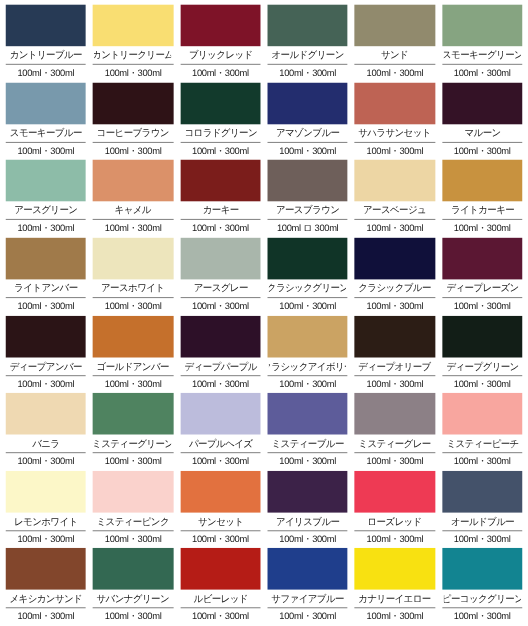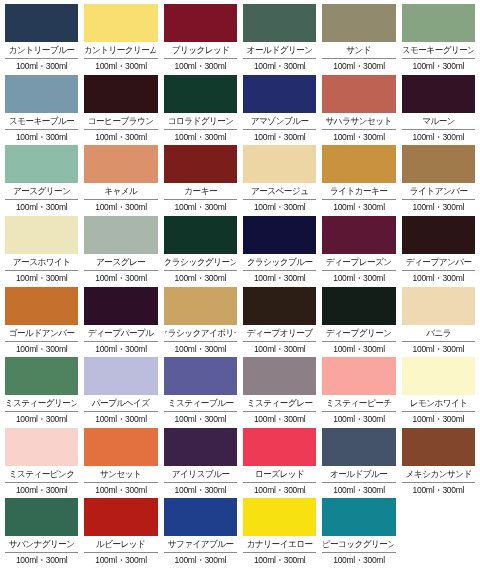--- a/index.html
+++ b/index.html
@@ -157,20 +157,26 @@
       <div class="swatch-rule"></div>
       <div class="swatch-volume">100ml・300ml</div>
     </div>
     <div class="swatch-cell">
       <div class="swatch-chip" style="background: rgb(123, 29, 27);"></div>
       <div class="swatch-name">カーキー</div>
       <div class="swatch-rule"></div>
       <div class="swatch-volume">100ml・300ml</div>
     </div>
     <div class="swatch-cell">
+      <div class="swatch-chip" style="background: rgb(110, 95, 90);"></div>
+      <div class="swatch-name">アースブラウン</div>
+      <div class="swatch-rule"></div>
+      <div class="swatch-volume">100ml ロ 300ml</div>
+    </div>
+    <div class="swatch-cell">
       <div class="swatch-chip" style="background: rgb(237, 214, 164);"></div>
       <div class="swatch-name">アースベージュ</div>
       <div class="swatch-rule"></div>
       <div class="swatch-volume">100ml・300ml</div>
     </div>
     <div class="swatch-cell">
       <div class="swatch-chip" style="background: rgb(200, 146, 63);"></div>
       <div class="swatch-name">ライトカーキー</div>
       <div class="swatch-rule"></div>
       <div class="swatch-volume">100ml・300ml</div>

